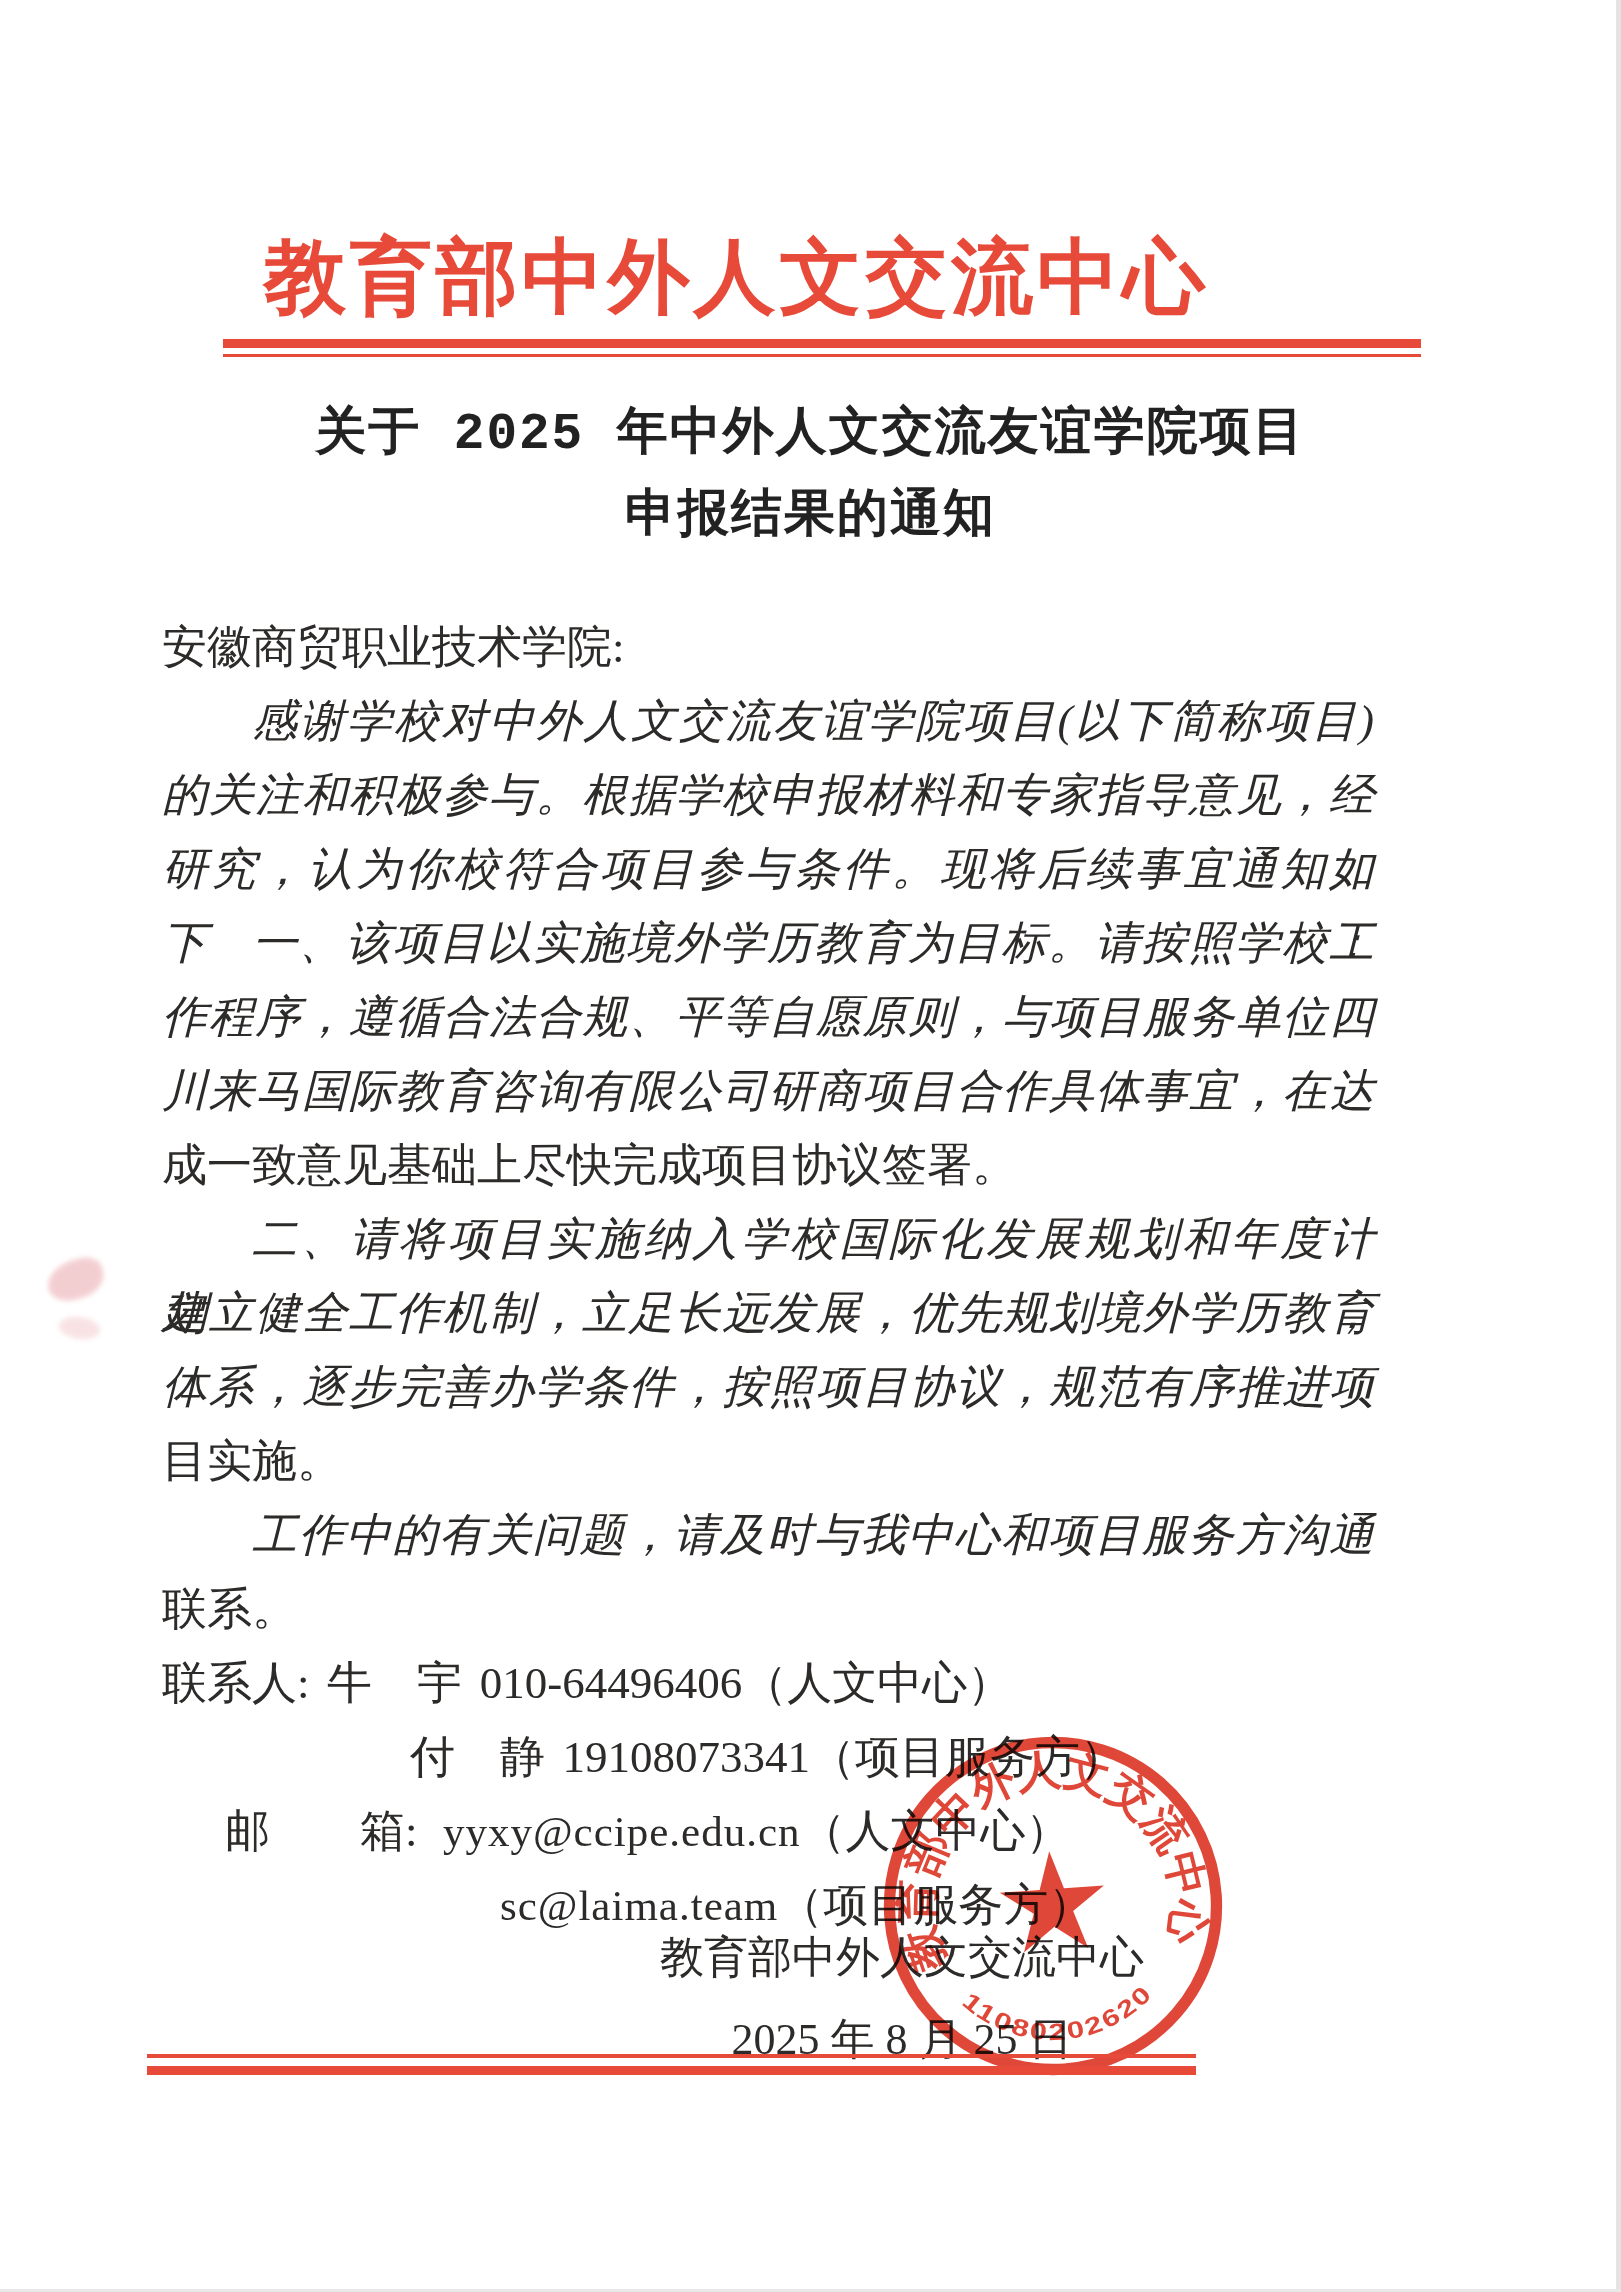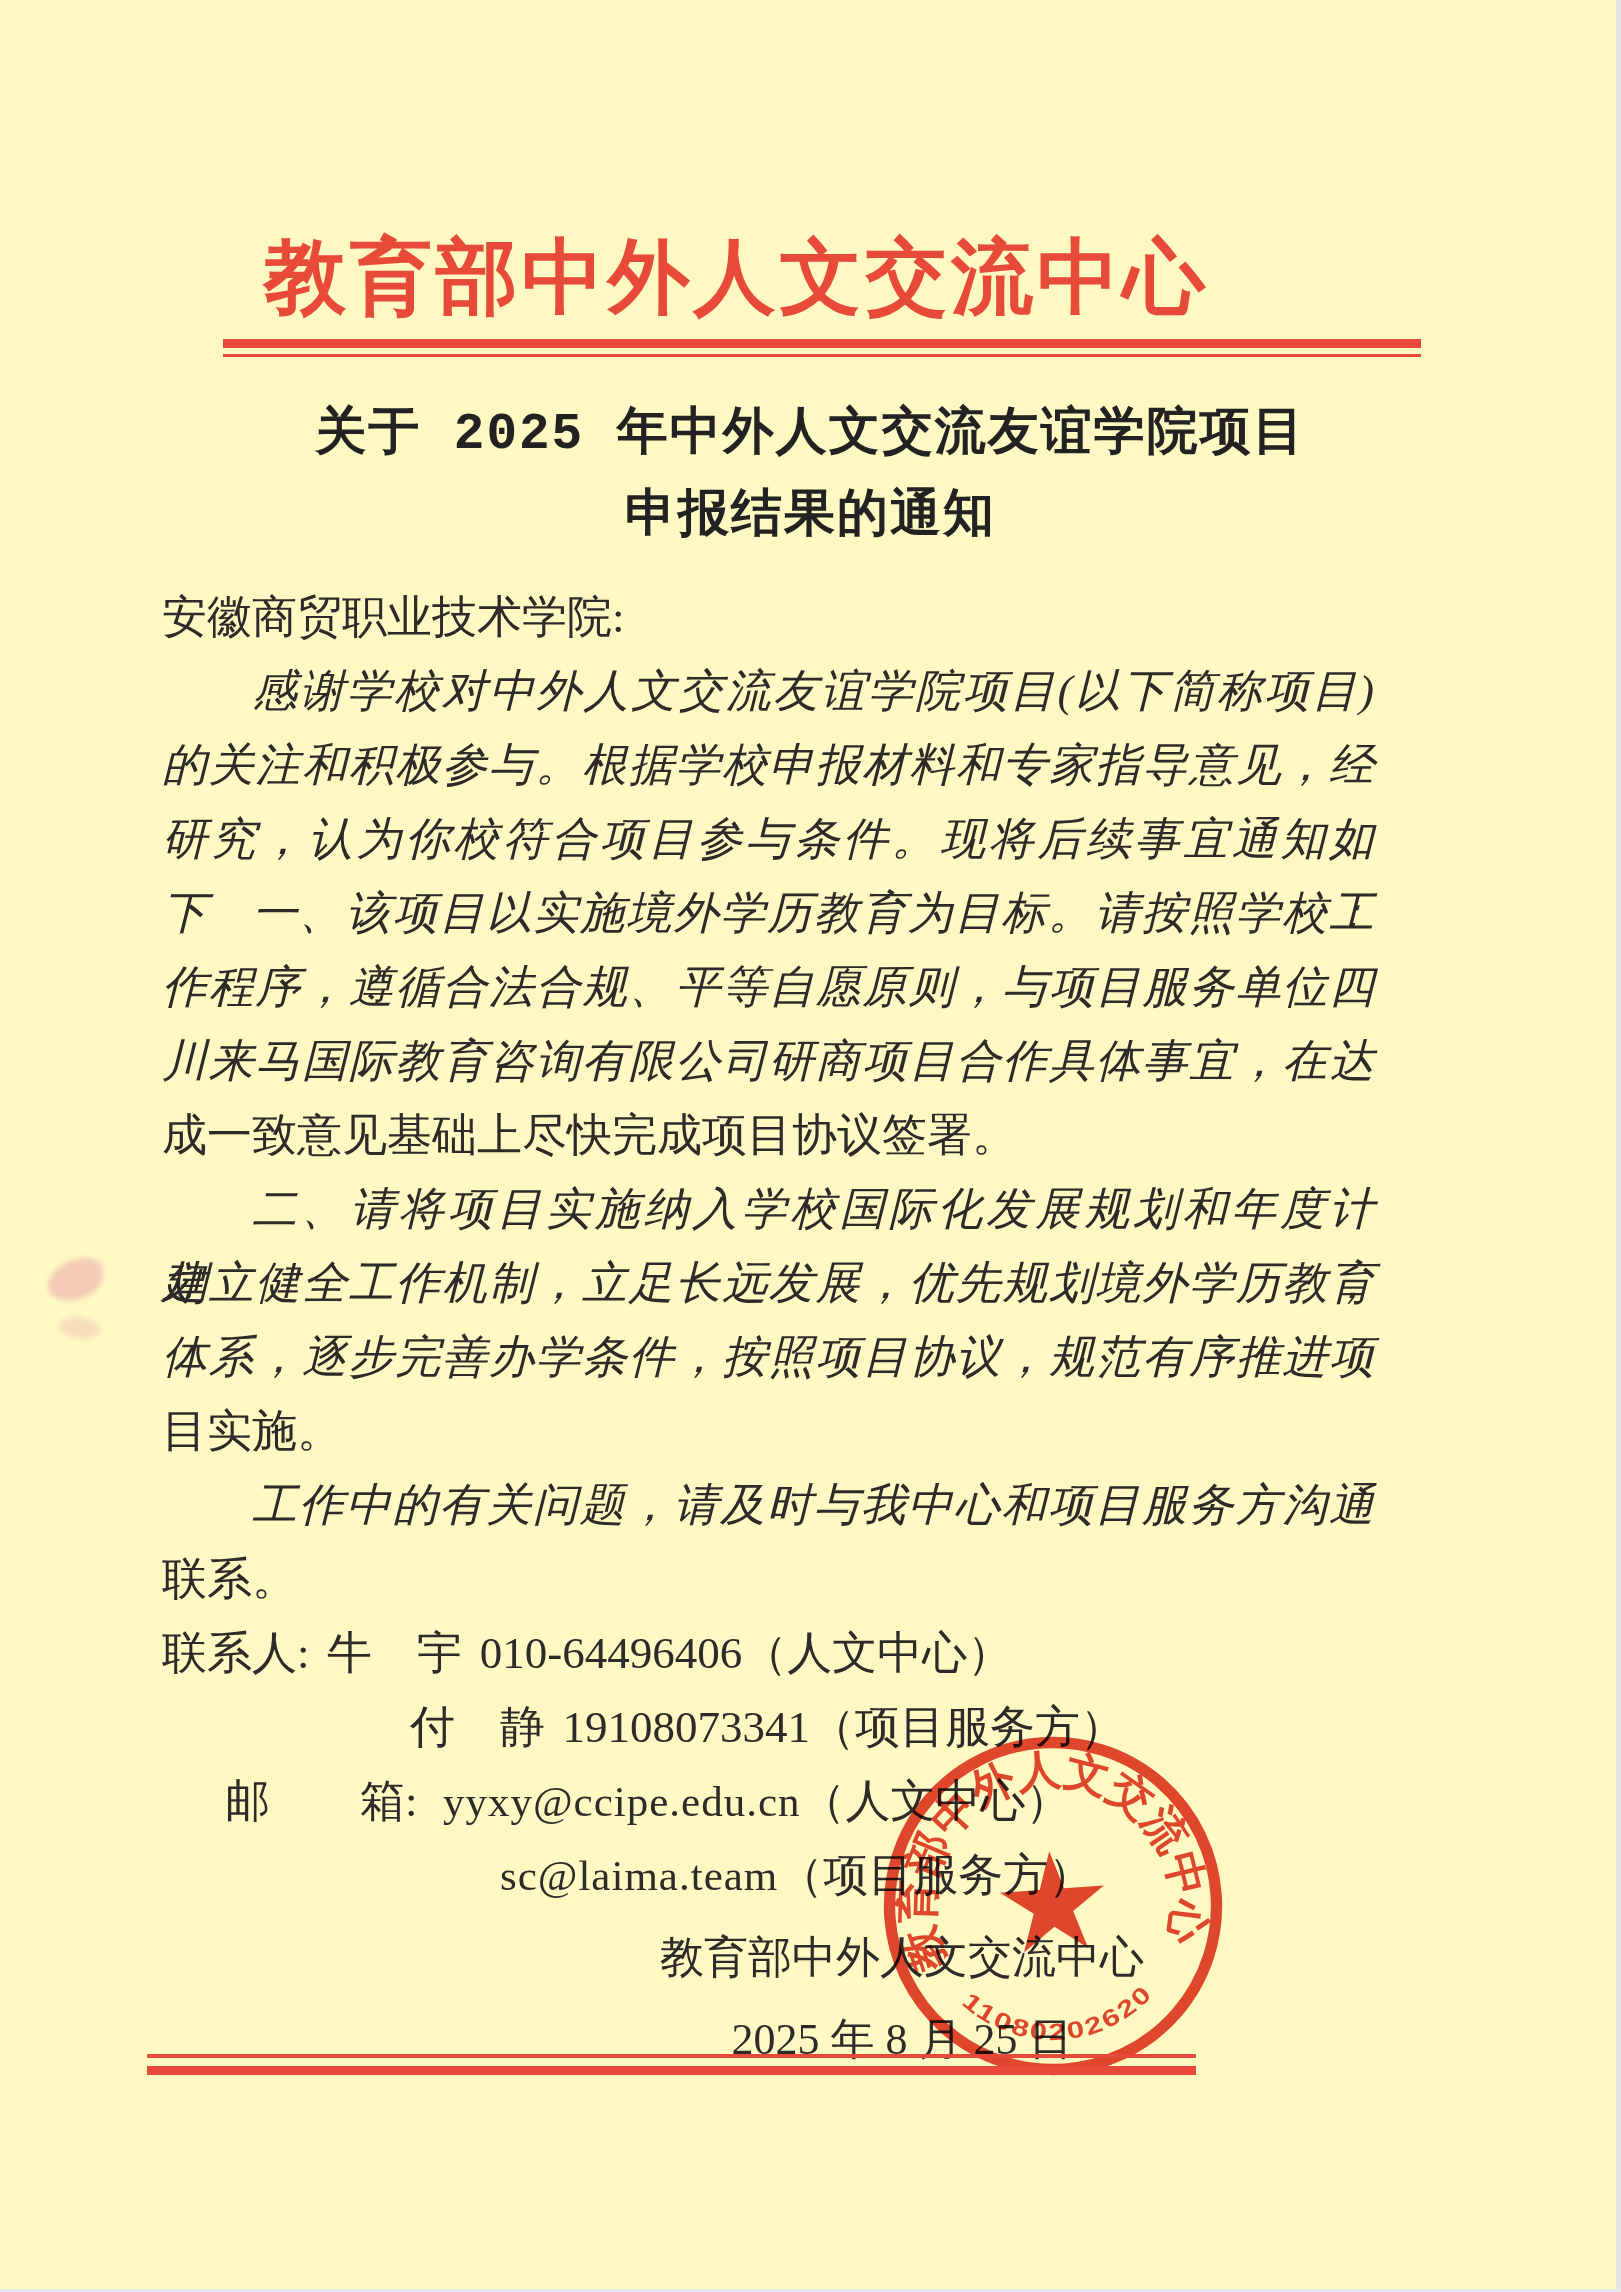--- a/index.html
+++ b/index.html
@@ -5,21 +5,21 @@
   :root{
     --header_red:#e84a3a;
     --seal_red:#dd3828;
     --text:#2d2b29;
   }
   html,body{margin:0;padding:0;background:#888;}
   .page{
     position:relative;
     width:1621px;height:2293px;
     margin:0 auto;
-    background:#fef9c3;
+    background:#ffffff;
     overflow:hidden;
     font-family:"Liberation Serif","DejaVu Serif",serif;
     color:var(--text);
   }
   
   .edge-right{position:absolute;right:0;top:0;width:4.9px;height:100%;background:#e3e3e3;}
   .edge-bottom{position:absolute;left:0;bottom:0;width:100%;height:3.9px;background:#e8e8e8;}
 
   .letterhead{
     position:absolute;top:223px;left:-74px;width:100%;
@@ -32,21 +32,21 @@
   .rule-thick{top:339px;height:8.8px;}
   .rule-thin{top:354px;height:2.9px;}
 
   .doc-title{
     position:absolute;top:394px;left:0;width:100%;
     text-align:center;font-size:51px;font-weight:bold;
     line-height:82px;color:#222;letter-spacing:2px;font-family:Liberation Mono, monospace;
   }
 
   .body-block{
-    position:absolute;top:580px;left:162px;width:1212px;
+    position:absolute;top:610px;left:162px;width:1212px;
     font-size:45px;line-height:74px;
   }
   .bline{height:74px;white-space:nowrap;}
   .just{white-space:normal;text-align:justify;text-align-last:justify;font-style:italic;}
   .indent{text-indent:90px;}
 
   .c-row{height:74px;white-space:nowrap;}
   .c1{}
   .c2{margin-left:248px;}
   .c3{margin-left:63px;}

